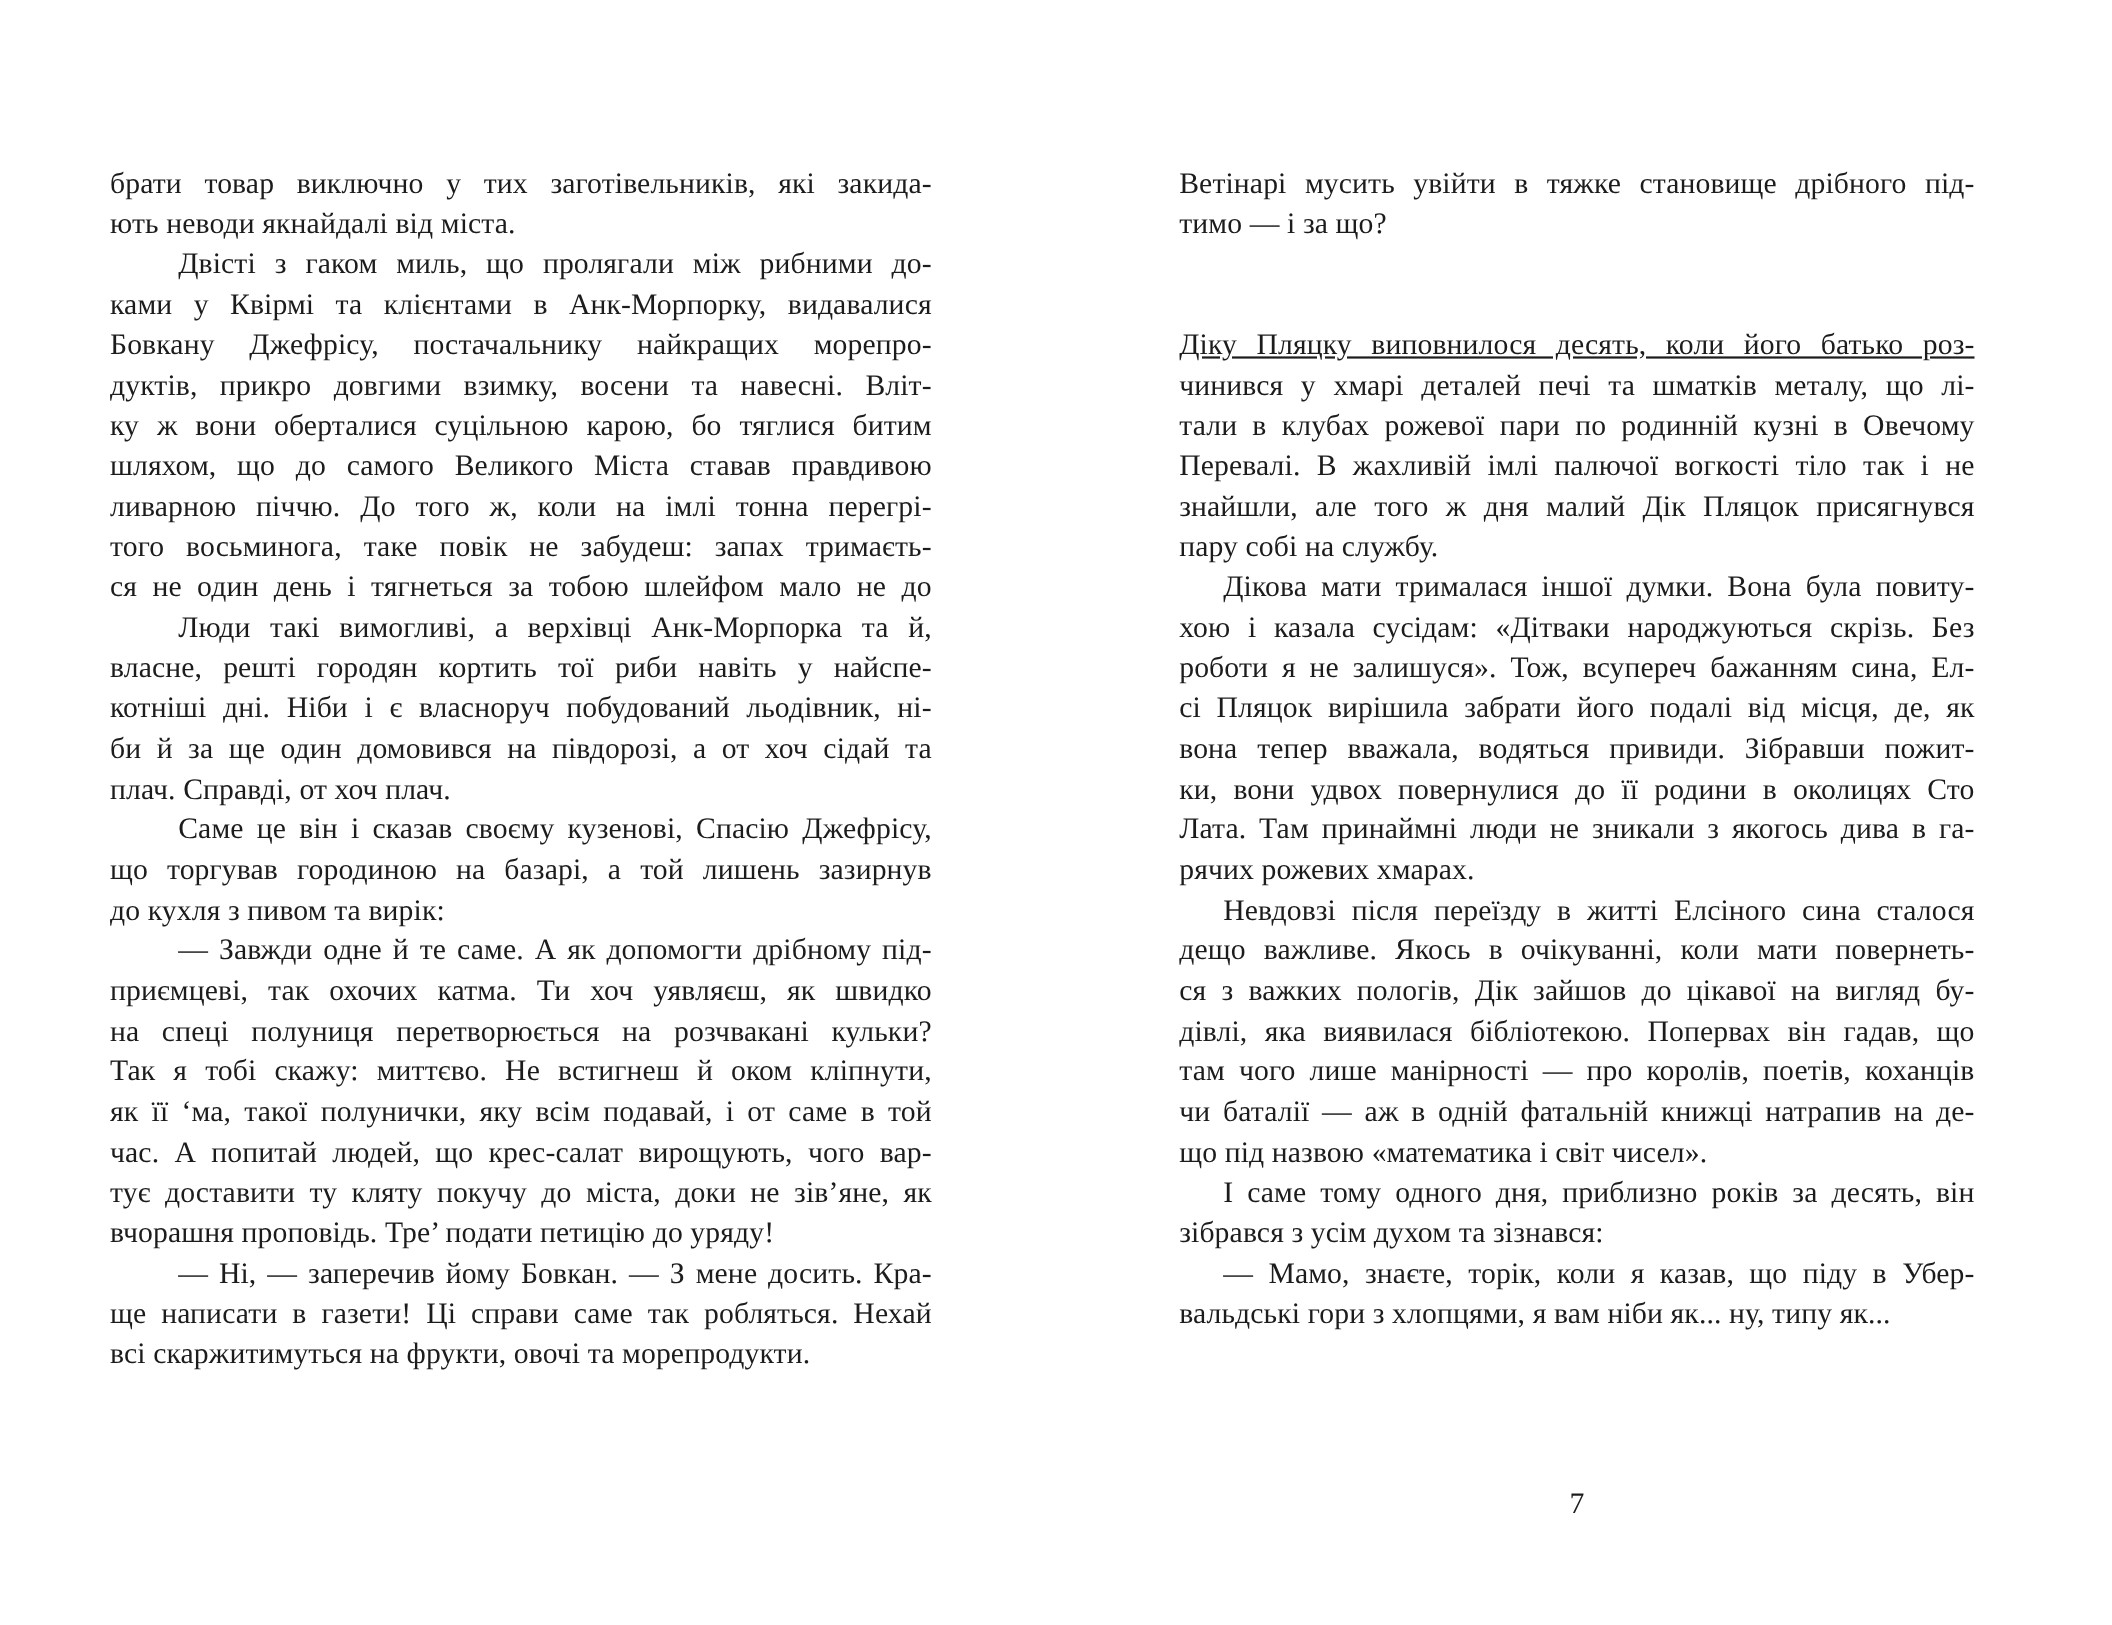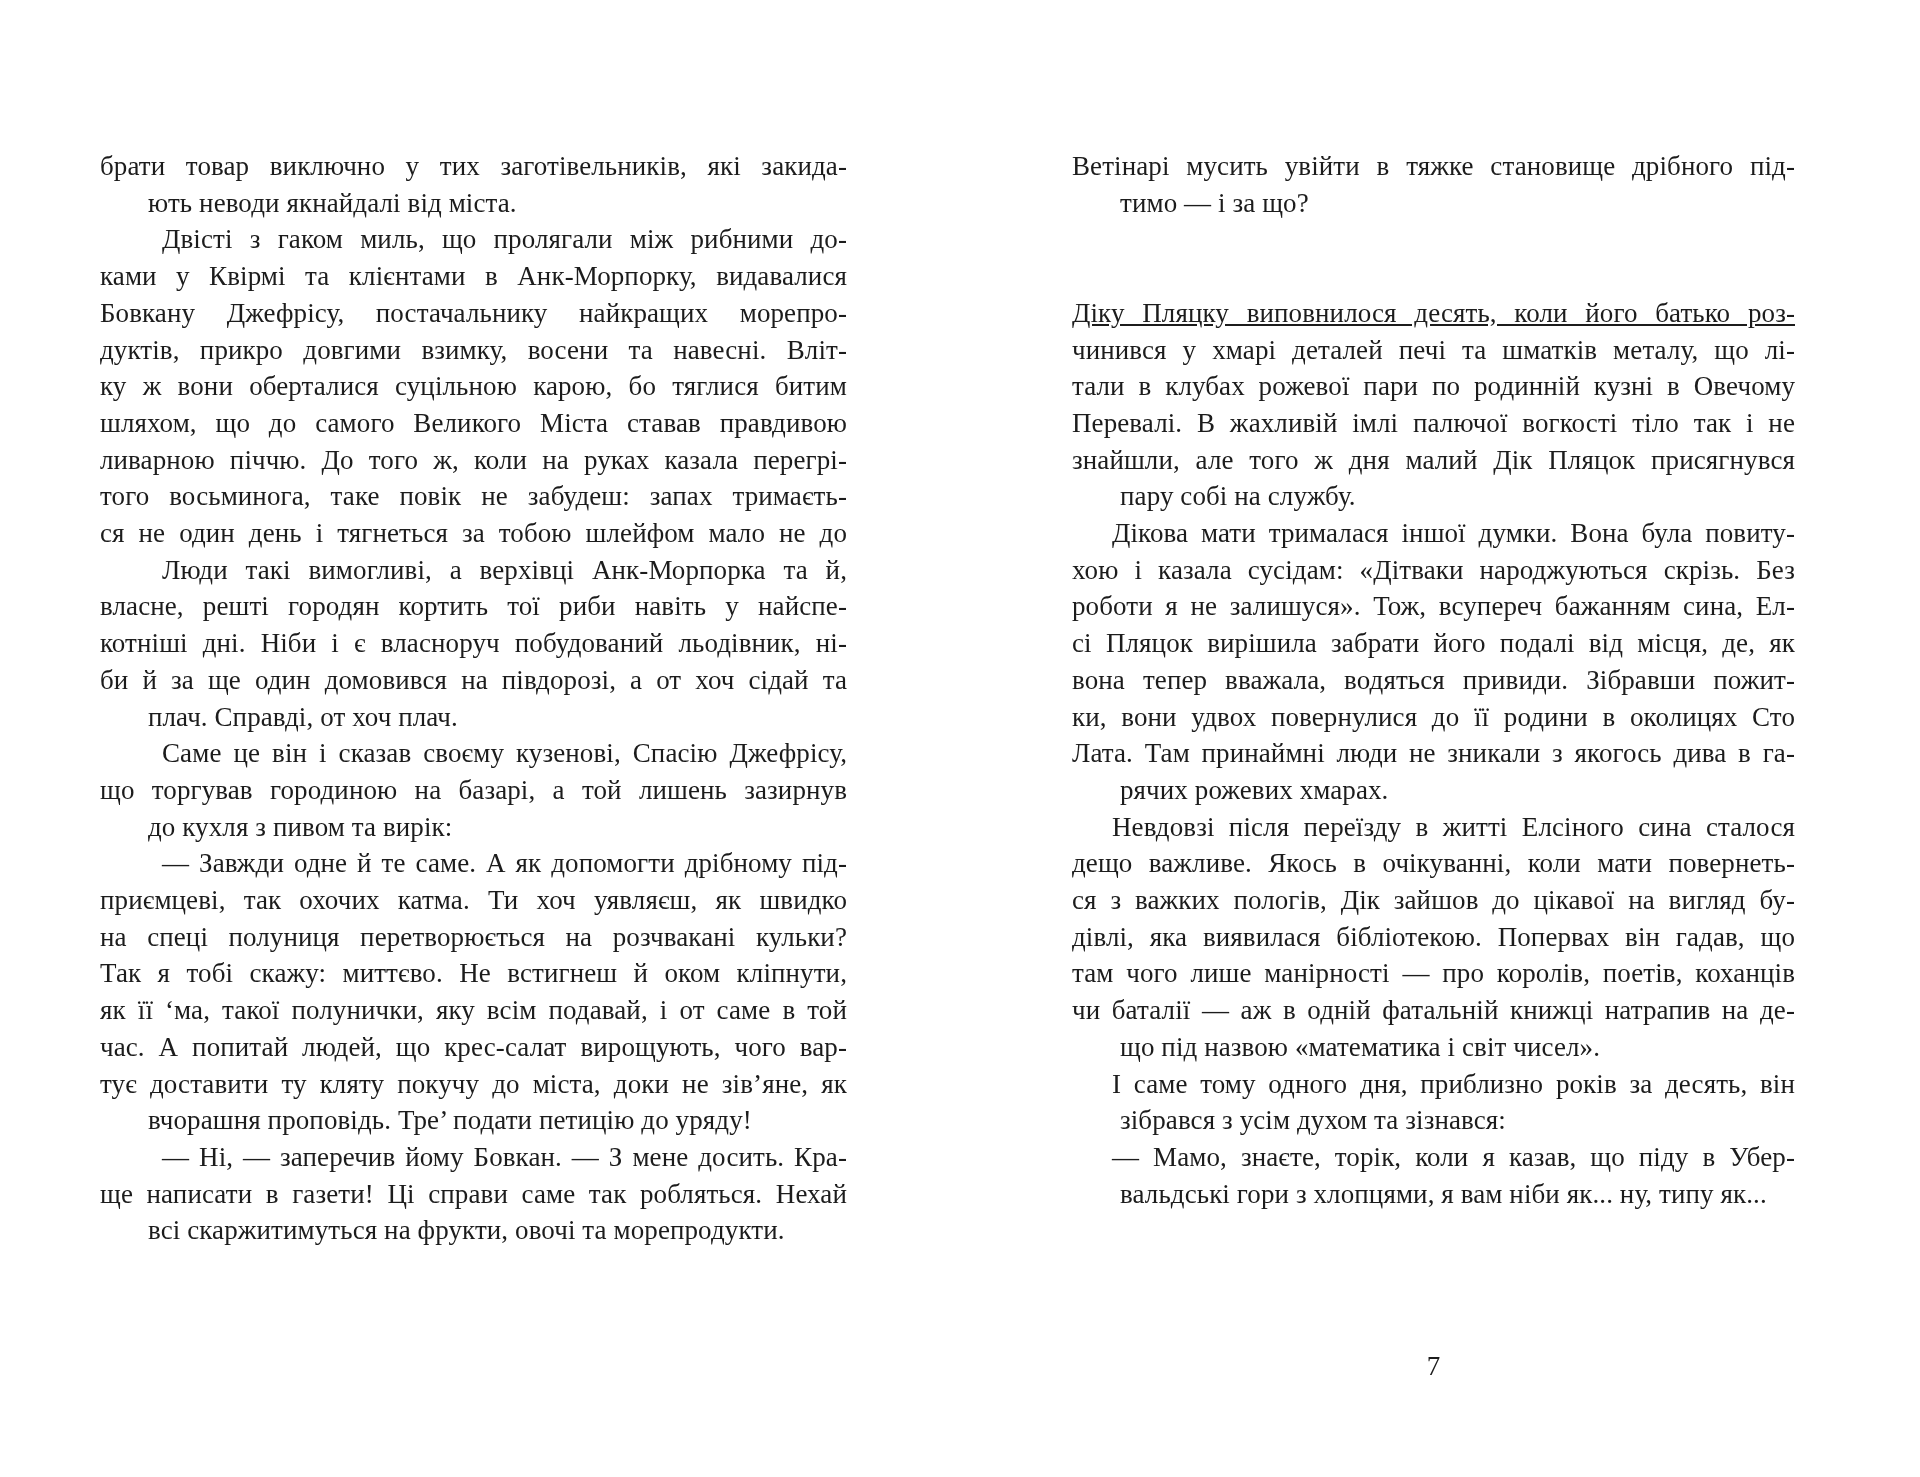--- a/index.html
+++ b/index.html
@@ -46,21 +46,20 @@
     left: 112px;   
     width: 723px;
   }
   .line {
     text-align: justify;
     text-align-last: justify;
     white-space: normal;
   }
   .line.end {
     text-align-last: left;
-    margin-left: 48px;
   }
   .page-left .line.indent  { text-indent: 62px; }
   .page-right .line.indent { text-indent: 40px; }
   .line.gap { margin-top: 73.4px; text-decoration: underline; }
   .page-number {
     position: absolute;
     left: 112px;
     width: 723px;
     top: 1348px;
     text-align: center;
@@ -77,21 +76,21 @@
   <div class="page page-left">
     <div class="column">
         <div class="line">брати товар виключно у тих заготівельників, які закида-</div>
         <div class="line end">ють неводи якнайдалі від міста.</div>
         <div class="line indent">Двісті з гаком миль, що пролягали між рибними до-</div>
         <div class="line">ками у Квірмі та клієнтами в Анк-Морпорку, видавалися</div>
         <div class="line">Бовкану Джефрісу, постачальнику найкращих морепро-</div>
         <div class="line">дуктів, прикро довгими взимку, восени та навесні. Вліт-</div>
         <div class="line">ку ж вони оберталися суцільною карою, бо тяглися битим</div>
         <div class="line">шляхом, що до самого Великого Міста ставав правдивою</div>
-        <div class="line">ливарною піччю. До того ж, коли на руках казала перегрі-</div>
+        <div class="line">ливарною піччю. До того ж, коли на імлі тонна перегрі-</div>
         <div class="line">того восьминога, таке повік не забудеш: запах тримаєть-</div>
         <div class="line">ся не один день і тягнеться за тобою шлейфом мало не до</div>
         <div class="line indent">Люди такі вимогливі, а верхівці Анк-Морпорка та й,</div>
         <div class="line">власне, решті городян кортить тої риби навіть у найспе-</div>
         <div class="line">котніші дні. Ніби і є власноруч побудований льодівник, ні-</div>
         <div class="line">би й за ще один домовився на півдорозі, а от хоч сідай та</div>
         <div class="line end">плач. Справді, от хоч плач.</div>
         <div class="line indent">Саме це він і сказав своєму кузенові, Спасію Джефрісу,</div>
         <div class="line">що торгував городиною на базарі, а той лишень зазирнув</div>
         <div class="line end">до кухля з пивом та вирік:</div>

